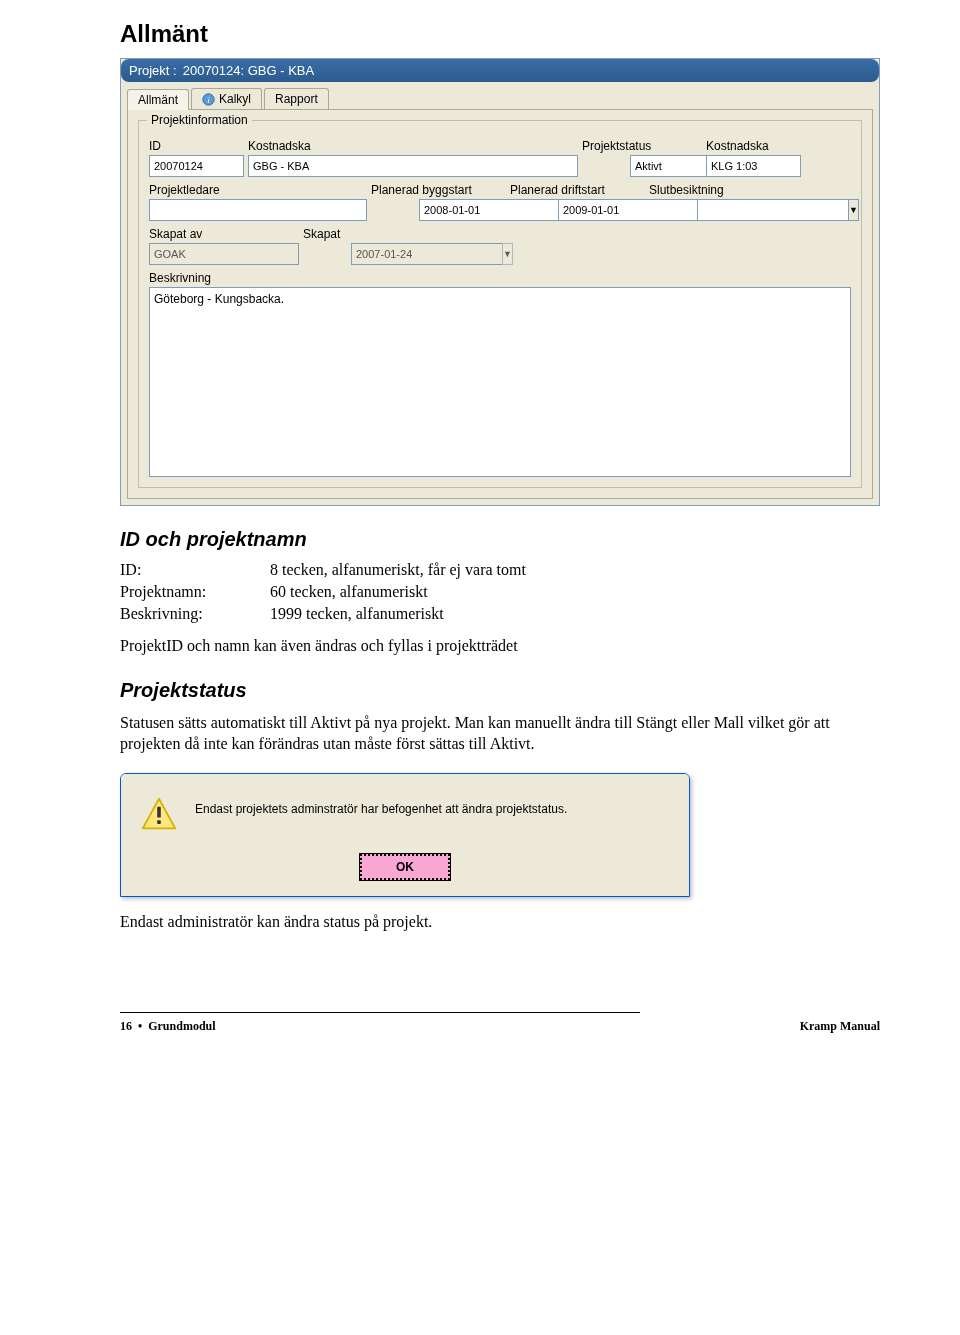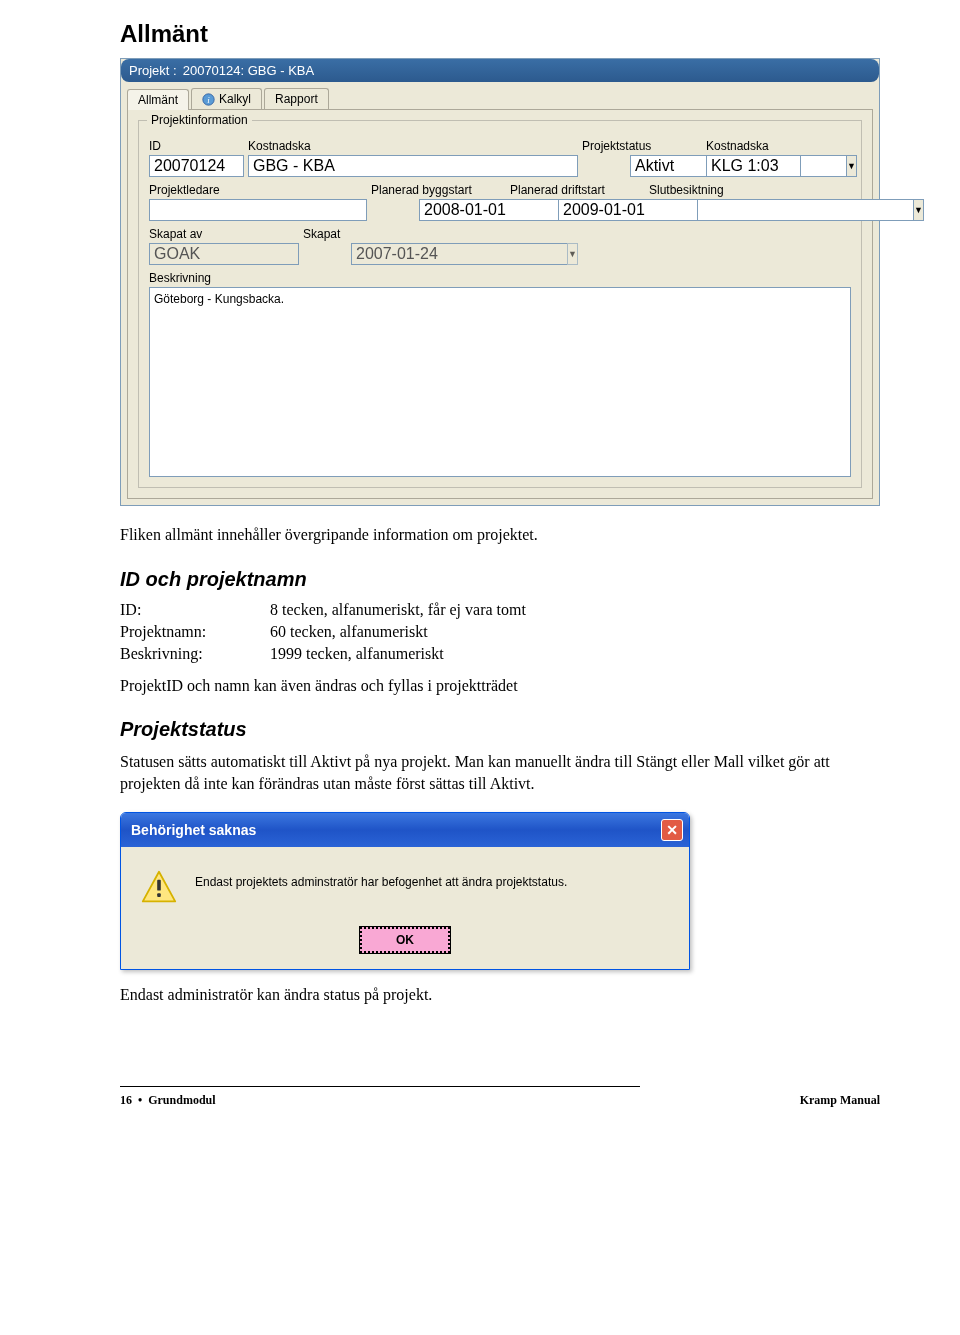--- a/index.html
+++ b/index.html
@@ -96,21 +96,21 @@
     display: flex;
     flex-direction: column;
   }
   .field label {
     font-size: 12px;
     margin-bottom: 2px;
     color: #000;
   }
   .text-input {
     font-family: Tahoma, sans-serif;
-    font-size: 16px;
+    font-size: 11px;
     padding: 2px 4px;
     border: 1px solid #7f9db9;
     background: #fff;
     height: 22px;
   }
   .text-input.disabled {
     background: #ece9d8;
     color: #555;
   }
   .combo {
@@ -353,21 +353,20 @@
         </div>
 
         <div class="field" style="width:100%">
           <label>Beskrivning</label>
           <textarea class="textarea" style="">Göteborg - Kungsbacka.</textarea>
         </div>
       </div>
     </div>
   </div>
 
-  <p class="body">Fliken allmänt innehåller övergripande information om projektet.</p>
 
   <h3 class="sub-heading">ID och projektnamn</h3>
   <table class="defs">
     <tbody>
         <tr>
       <td>ID:</td>
       <td>8 tecken, alfanumeriskt, får ej vara tomt</td>
     </tr>
     <tr>
       <td>Projektnamn:</td>
@@ -379,27 +378,20 @@
     </tr>
   </tbody>
     </table>
 
   <p class="body">ProjektID och namn kan även ändras och fyllas i projektträdet</p>
 
   <h3 class="sub-heading">Projektstatus</h3>
   <p class="body">Statusen sätts automatiskt till Aktivt på nya projekt. Man kan manuellt ändra till Stängt eller Mall vilket gör att projekten då inte kan förändras utan måste först sättas till Aktivt.</p>
 
   <div class="dialog">
-    <div class="dlg-titlebar">
-      <span>Behörighet saknas</span>
-      <span class="spacer"></span>
-      <div class="dlg-close">
-        <span>✕</span>
-      </div>
-    </div>
     <div class="dlg-body">
       <div class="dlg-content">
         <span class="warn-icon">
           <svg viewBox="0 0 40 40">
             <polygon points="20,3 38,36 2,36" fill="#ffe680" stroke="#d6b200" stroke-width="2" stroke-linejoin="round"></polygon>
             <rect x="18" y="12" width="4" height="12" rx="1" fill="#333"></rect>
             <rect x="18" y="27" width="4" height="4" rx="1" fill="#333"></rect>
           </svg>
         </span>
         <div class="dlg-text">Endast projektets adminstratör har befogenhet att ändra projektstatus.</div>

